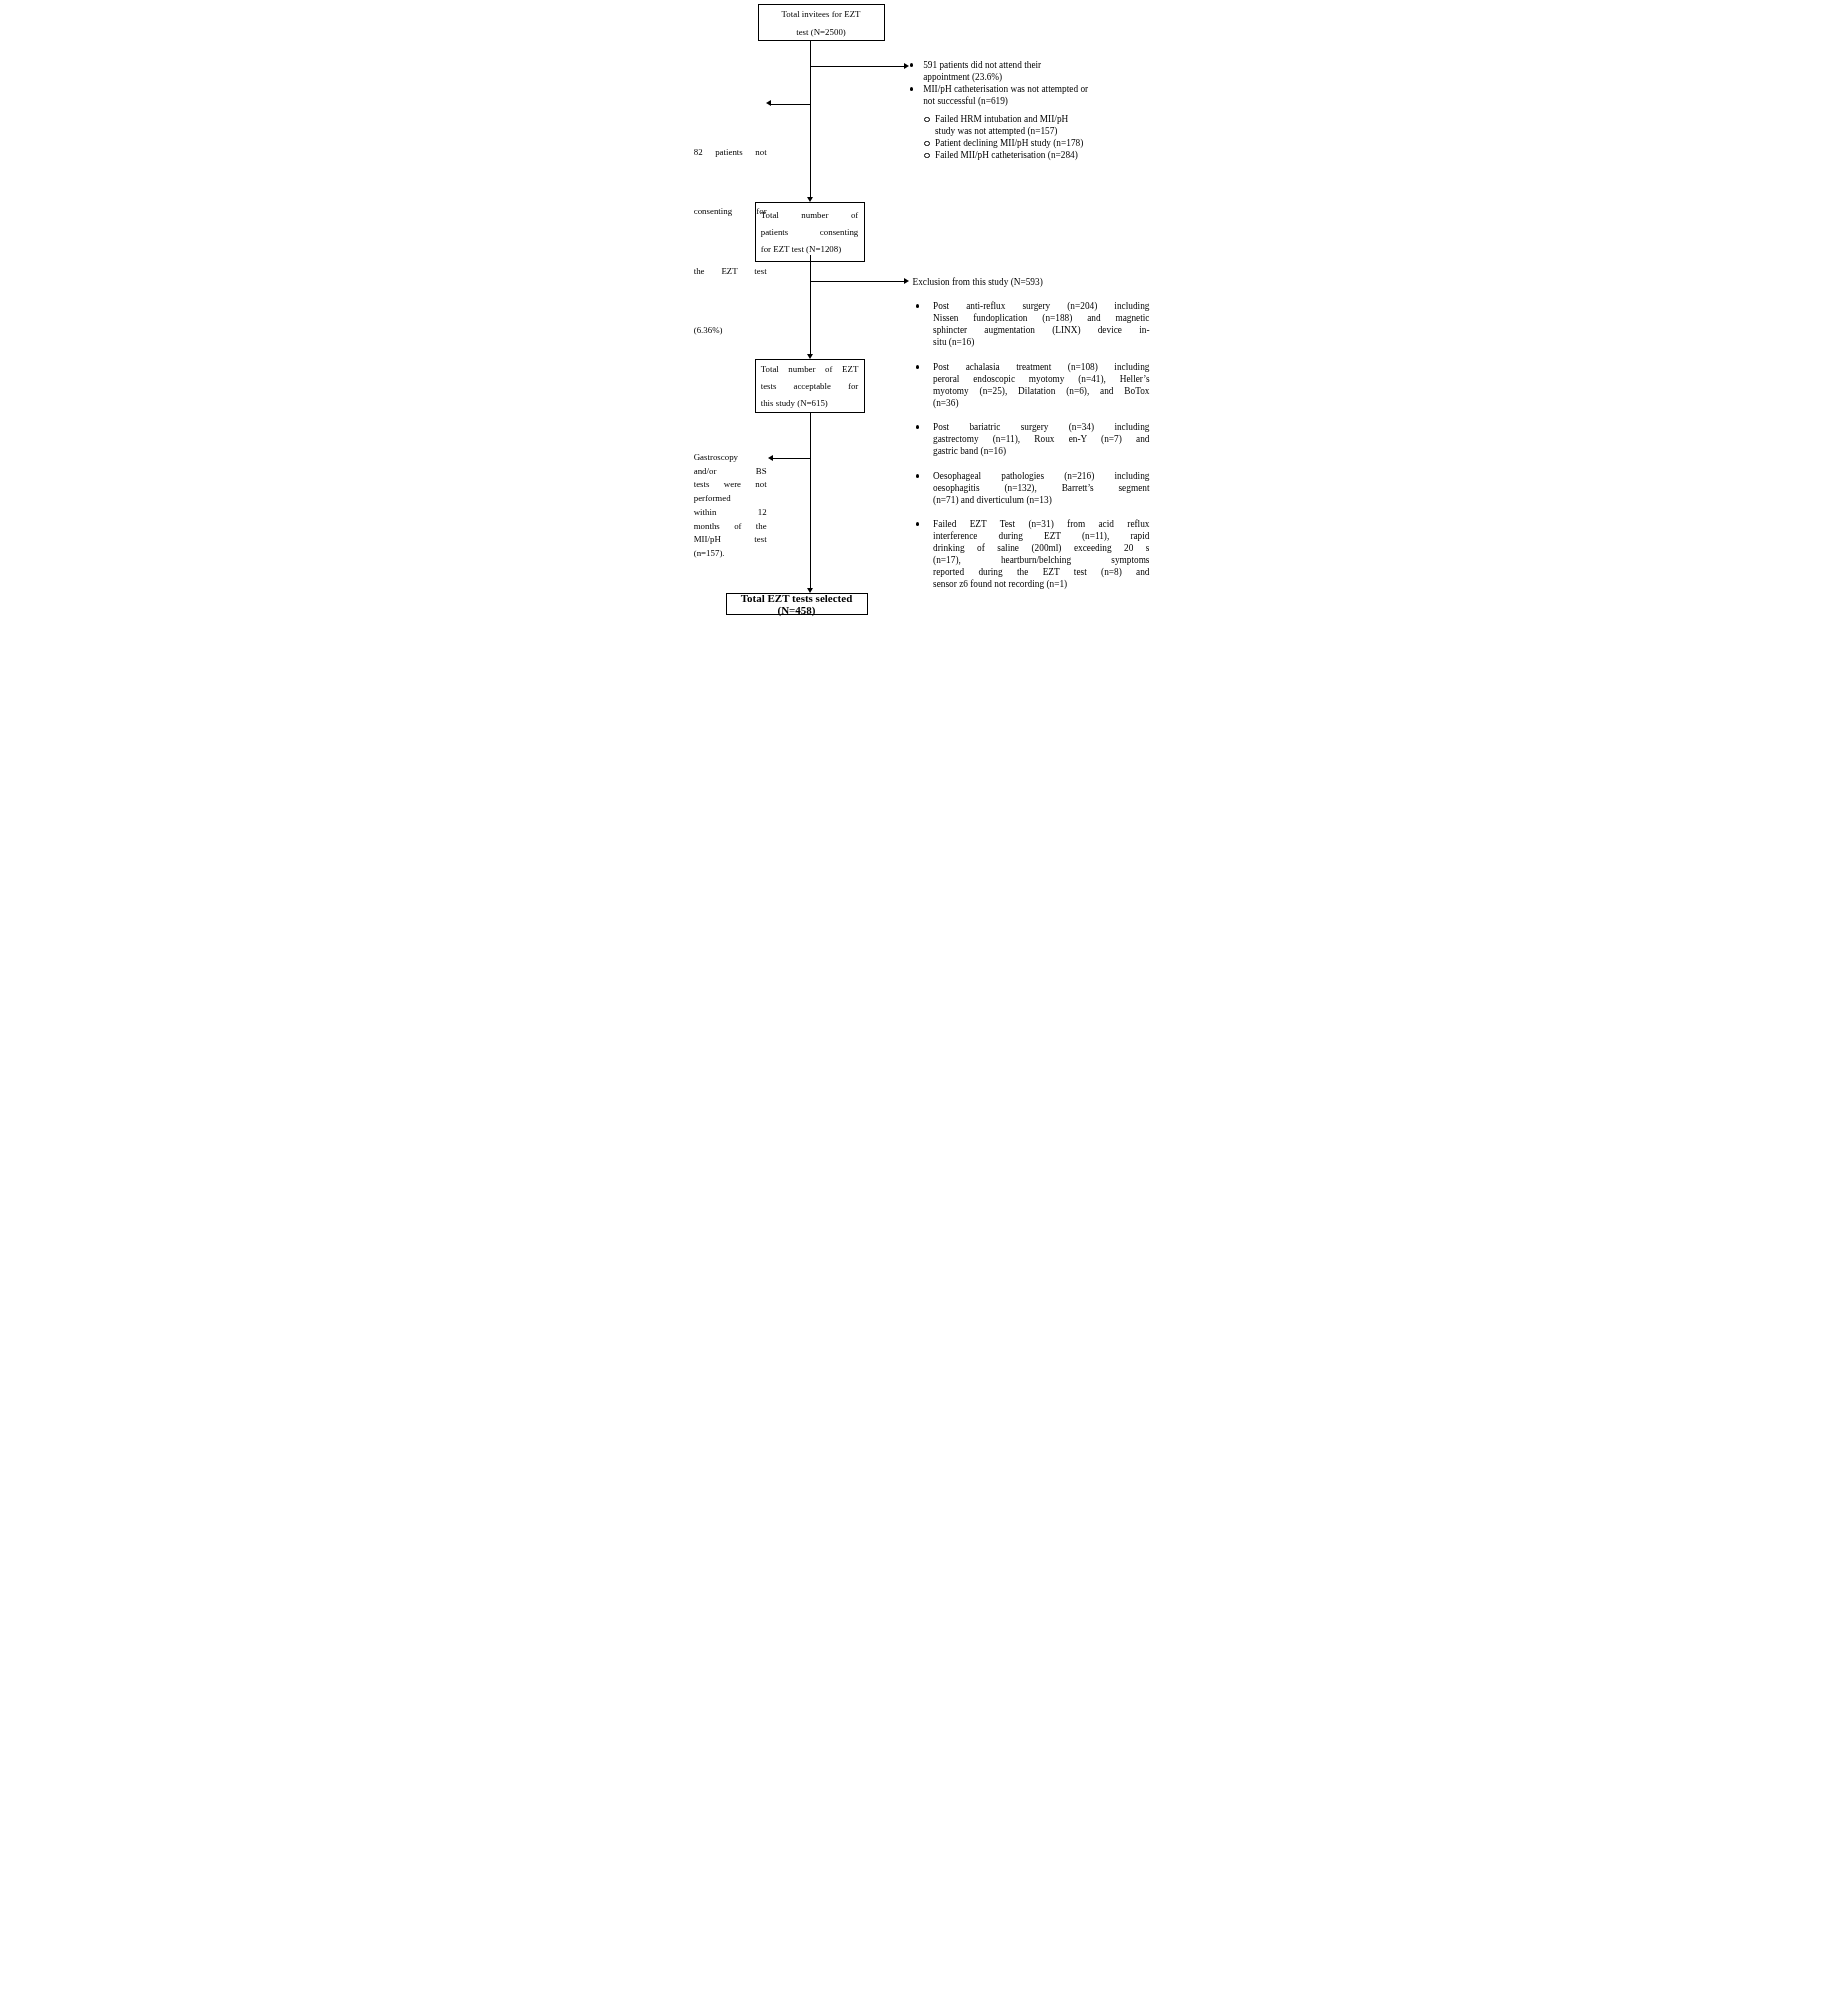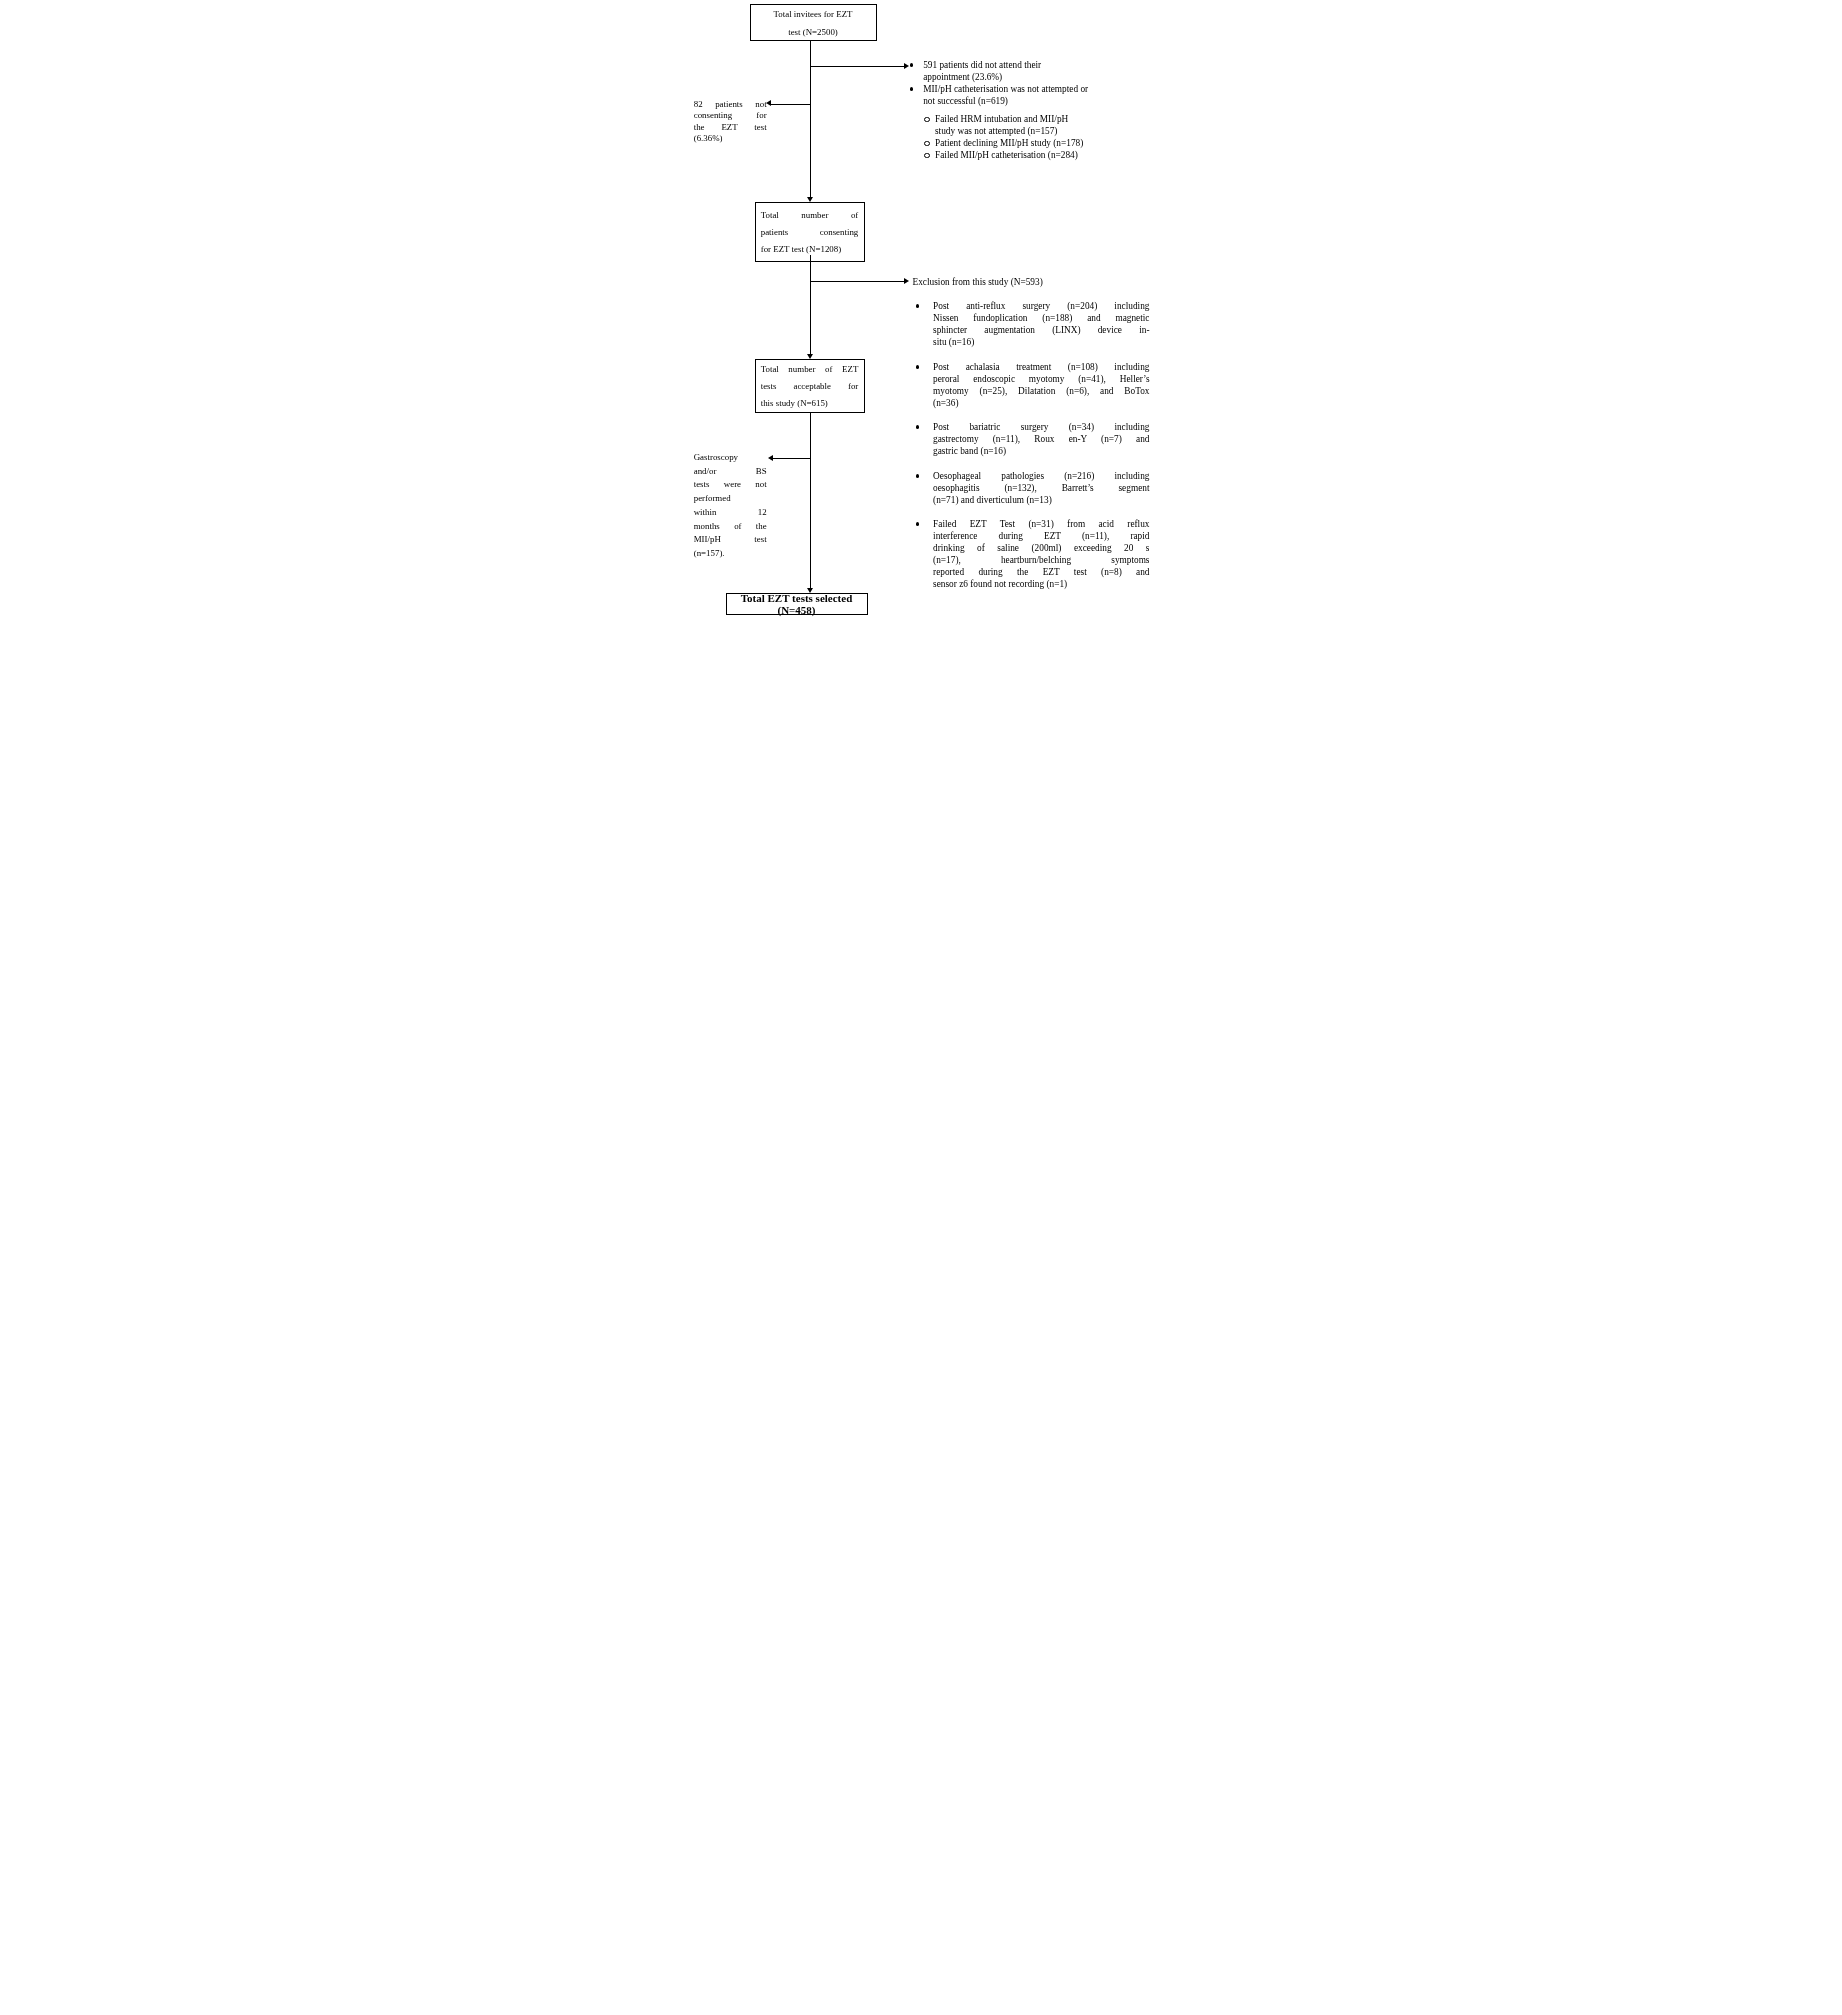--- a/index.html
+++ b/index.html
@@ -2,21 +2,21 @@
 <html style="font-size:6.4px"><head>
 <meta charset="utf-8">
 <style>
   html,body{margin:0;padding:0;background:#ffffff;}
   body{font-family:"Liberation Serif","DejaVu Serif",serif;color:#000;}
   .page{position:relative;width:461px;height:619px;background:#fff;margin:0 auto;overflow:hidden;}
 
   
   .fbox{position:absolute;border:1.2px solid #000;box-sizing:border-box;background:#fff;
         display:flex;flex-direction:column;justify-content:center;font-size:8.9px;}
-  .box1{left:59px;top:4px;width:127px;height:37px;text-align:center;align-items:center;}
+  .box1{left:67px;top:4px;width:127px;height:37px;text-align:center;align-items:center;}
   .box1 .ln{line-height:18px;text-align:center;}
   .box2{left:64px;top:202px;width:110px;height:60px;padding:0 5.2px;}
   .box3{left:64px;top:359px;width:110px;height:54px;padding:0 5.2px;}
   .box2 .ln,.box3 .ln{line-height:17px;}
   .box4{left:35px;top:593px;width:142px;height:22px;align-items:center;}
   .box4 .label{font-weight:bold;font-size:11px;text-align:center;width:100%;}
 
   
   .vline,.hline{position:absolute;background:#000;}
   .vline{width:1.2px;}
@@ -26,21 +26,21 @@
   .ah.right{border-top:3.2px solid transparent;border-bottom:3.2px solid transparent;border-left:5.2px solid #000;}
   .ah.left{border-top:3.2px solid transparent;border-bottom:3.2px solid transparent;border-right:5.2px solid #000;}
 
   
   .ln{display:block;}
   .jl{text-align:justify;text-align-last:justify;}
 
   
   .note{position:absolute;font-size:8.9px;}
   .note1{left:3.2px;top:99px;width:73px;}
-  .note1 .ln{line-height:11.3px;}
+  .note1 .ln{line-height:11.3px;margin-top:48px;}
   .note2{left:3.2px;top:451px;width:73px;}
   .note2 .ln{line-height:13.7px;}
 
   
   .rblock{position:absolute;font-size:9.3px;}
   .right-top{left:219px;top:59px;width:240px;}
   .right-top .ln{line-height:12px;}
   .exclusion{left:222px;top:276px;width:237px;}
   .exclusion .heading{line-height:12px;}
   .exclusion .ln{line-height:12px;}

